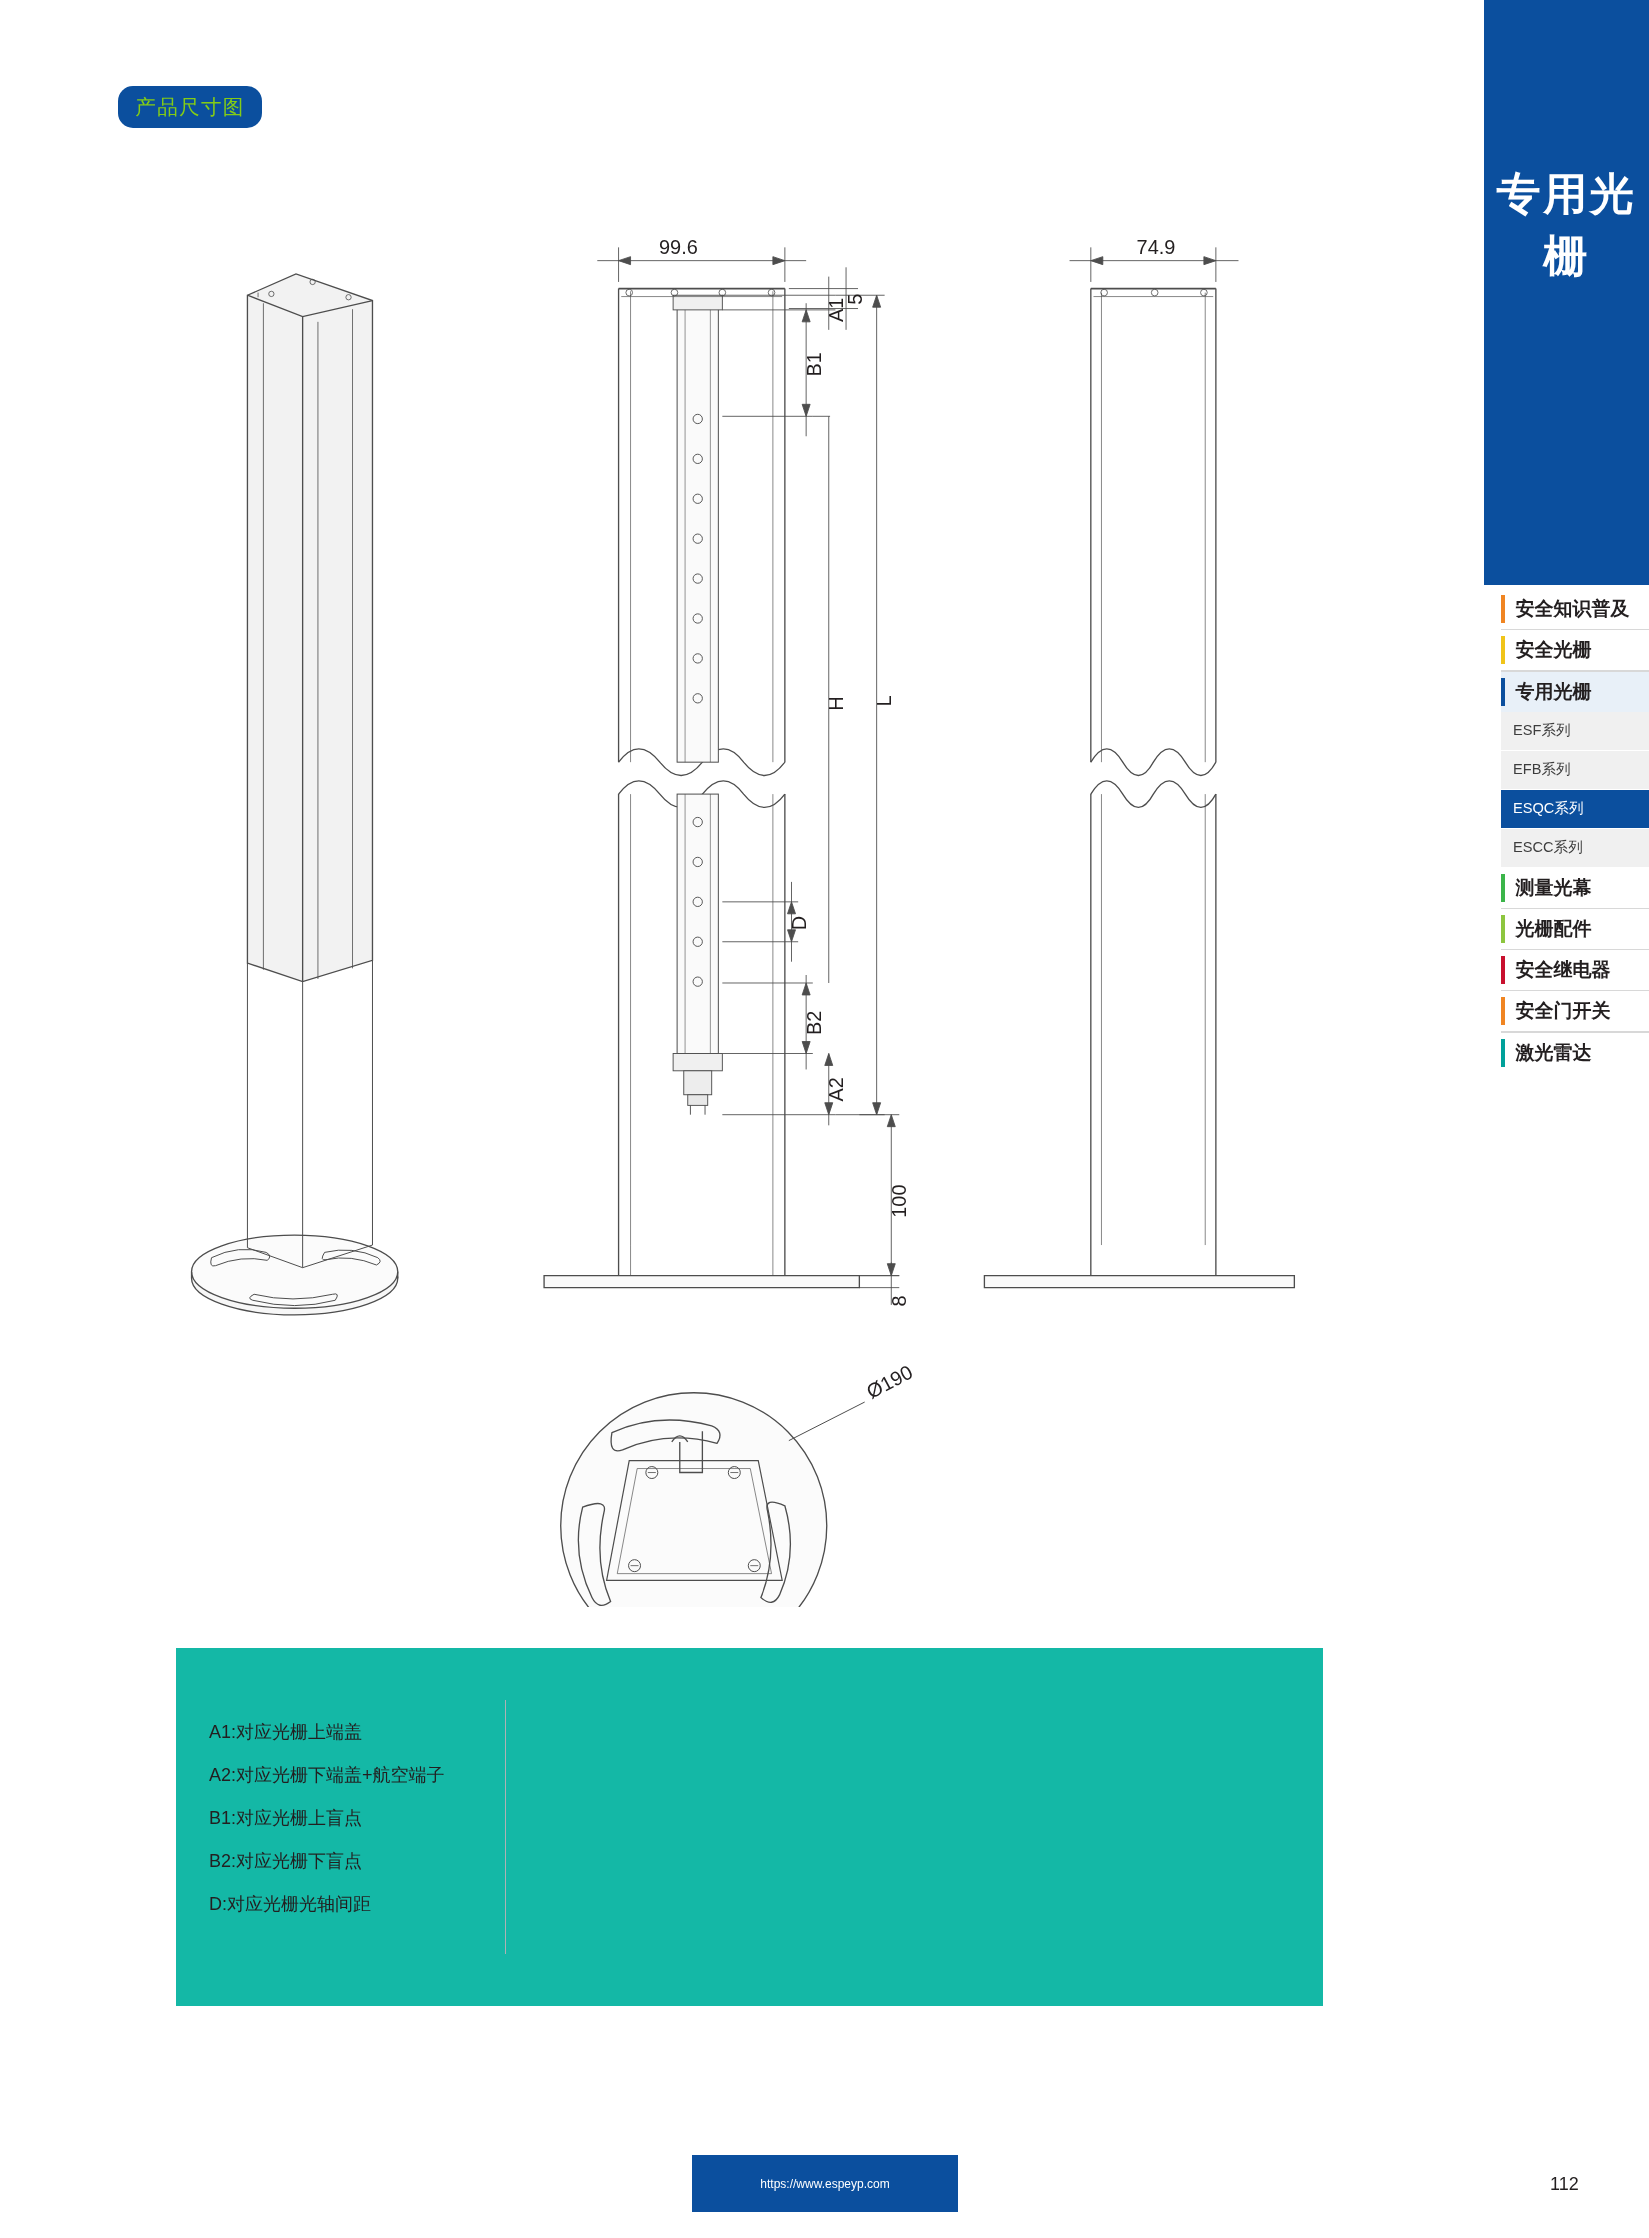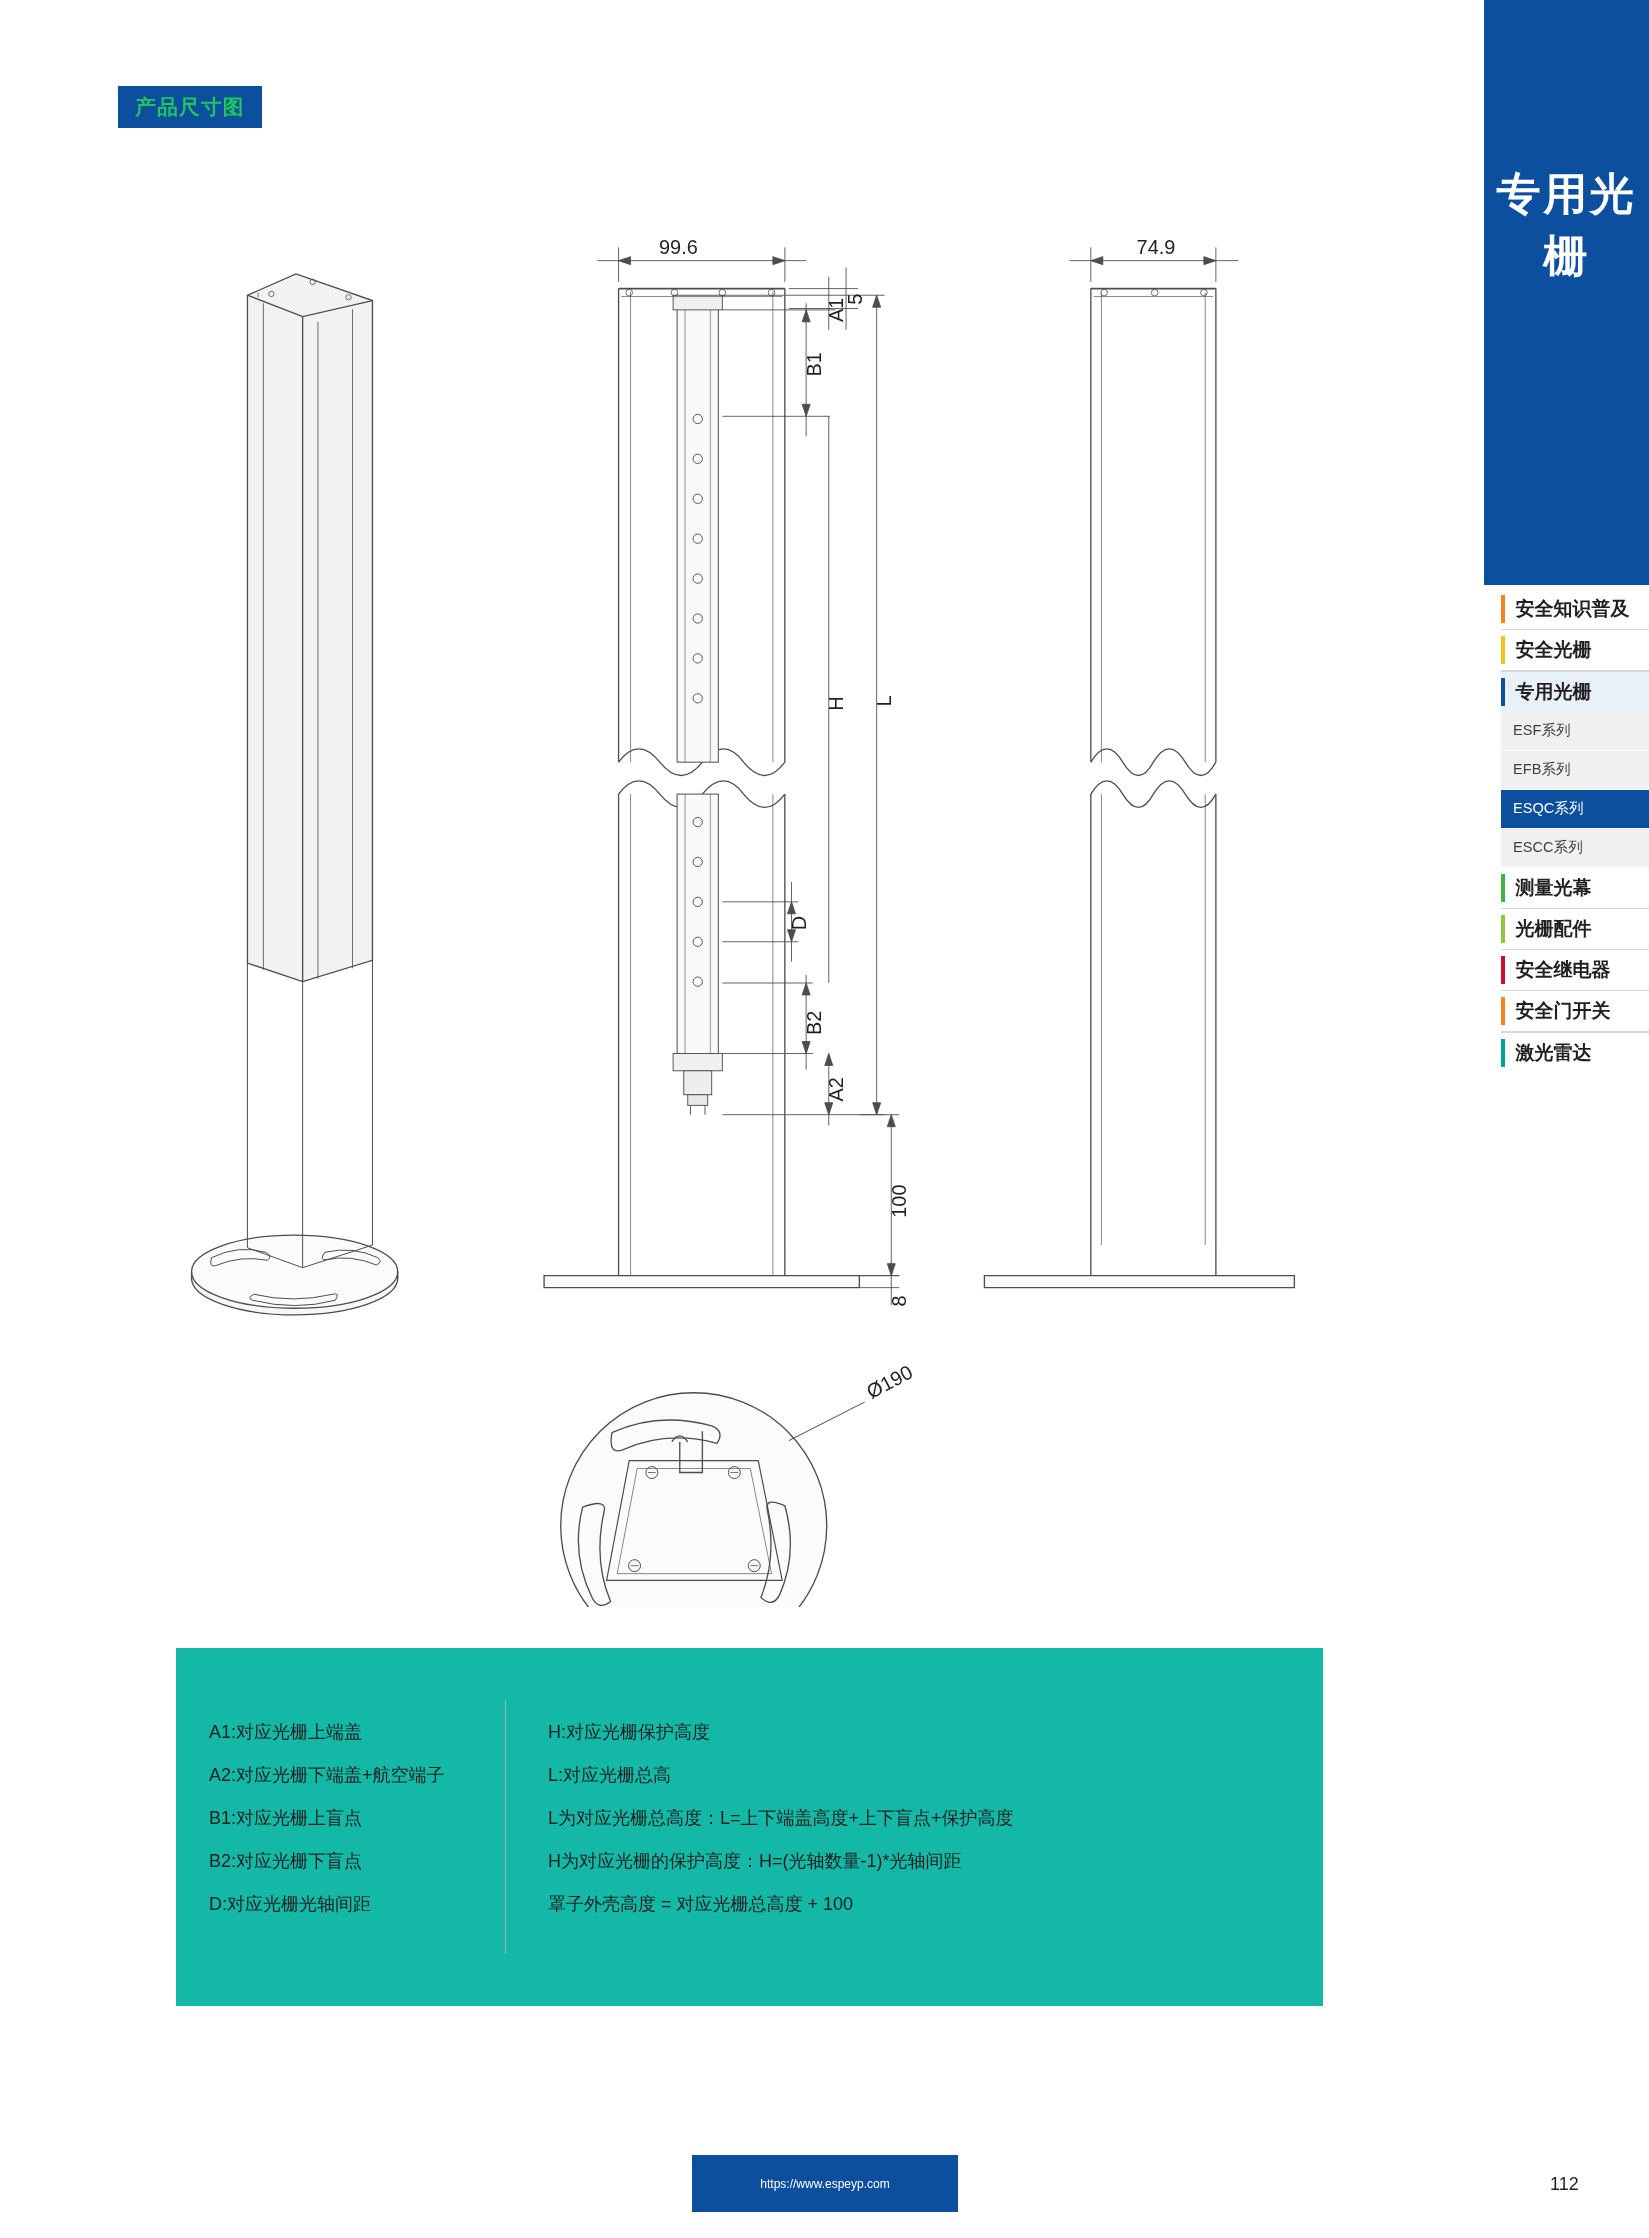--- a/index.html
+++ b/index.html
@@ -15,26 +15,27 @@
     color: #231f20;
     overflow: hidden;
   }
 
   
   .section-tag {
     position: absolute;
     left: 118px;
     top: 86px;
     background: #0b4f9e;
-    color: #22c55e;
+    color: #84cc16;
     font-size: 20.6px;
-    font-weight: bold;
+    font-weight: normal;
     letter-spacing: 1.3px;
     padding: 10.6px 17.3px 11.3px 17.3px;
     line-height: 1;
+    border-radius: 15px;
   }
 
   
   .side-banner {
     position: absolute;
     right: 0;
     top: 0;
     width: 165px;
     height: 585px;
     background: #0b4f9e;
@@ -431,24 +432,17 @@
 
 <div class="notes">
   <div class="notes-divider"></div>
   <div class="notes-col left">
     <div>A1:对应光栅上端盖</div>
     <div>A2:对应光栅下端盖+航空端子</div>
     <div>B1:对应光栅上盲点</div>
     <div>B2:对应光栅下盲点</div>
     <div>D:对应光栅光轴间距</div>
   </div>
-  <div class="notes-col right">
-    <div>H:对应光栅保护高度</div>
-    <div>L:对应光栅总高</div>
-    <div>L为对应光栅总高度：L=上下端盖高度+上下盲点+保护高度</div>
-    <div>H为对应光栅的保护高度：H=(光轴数量-1)*光轴间距</div>
-    <div>罩子外壳高度 = 对应光栅总高度 + 100</div>
-  </div>
 </div>
 
 <div class="footer-url">https://www.espeyp.com</div>
 <div class="page-number">112</div>
 
 
 </body></html>

